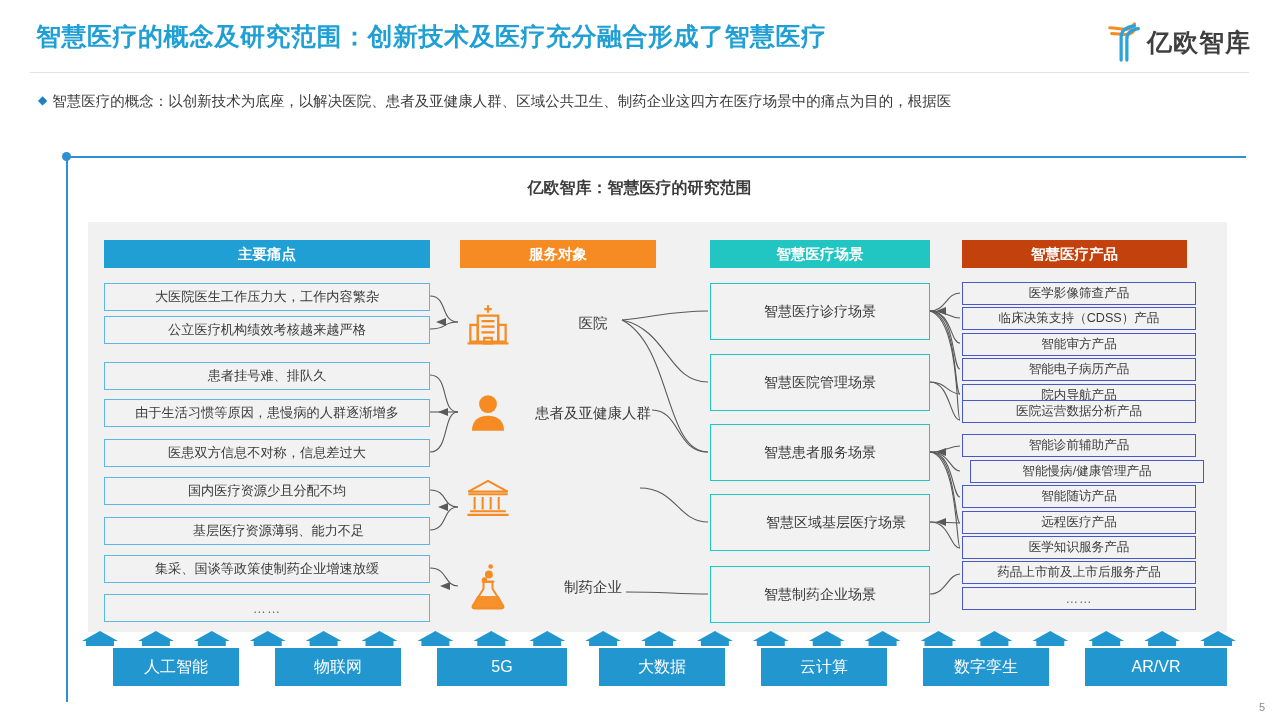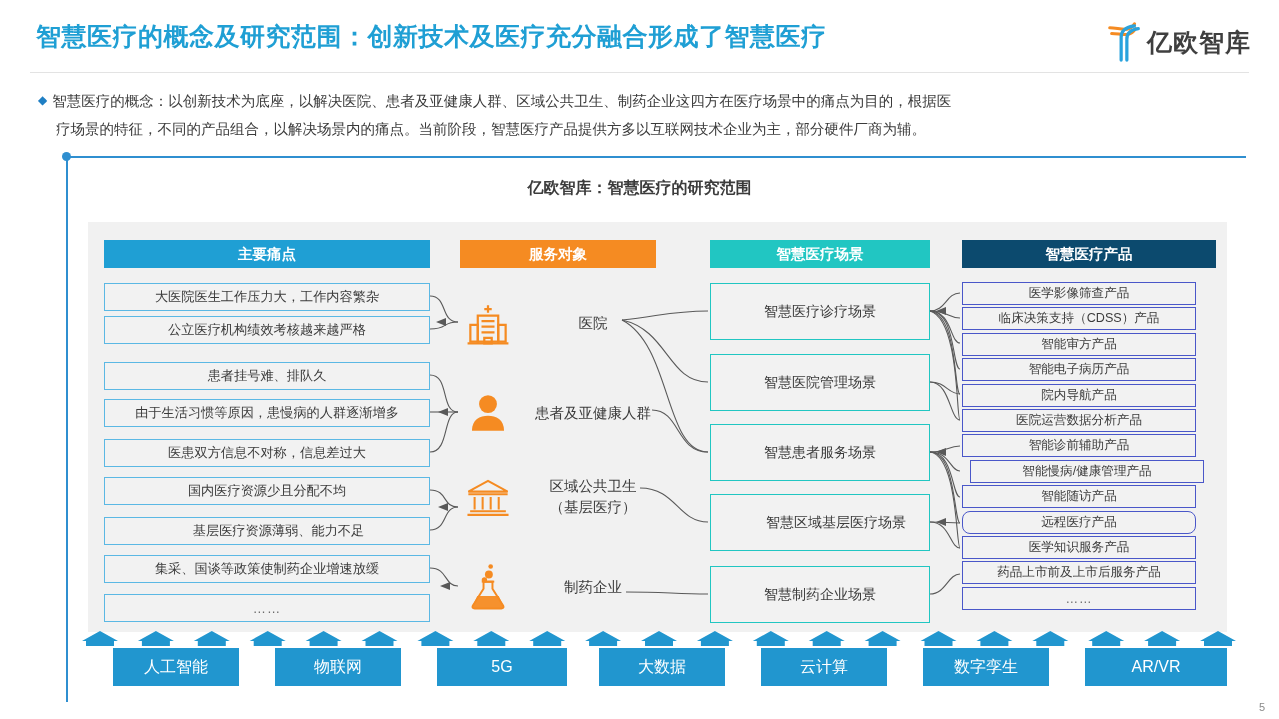--- a/index.html
+++ b/index.html
@@ -48,21 +48,21 @@
   }
 
   
   .colhead{
     position:absolute;height:28px;line-height:28px;text-align:center;
     color:#ffffff;font-size:14.5px;font-weight:bold;
   }
   #head-pain   {left:104px;top:240px;width:326px;background:#1f9fd4;}
   #head-obj    {left:460px;top:240px;width:196px;background:#f58b22;}
   #head-scene  {left:710px;top:240px;width:220px;background:#21c6c2;}
-  #head-prod   {left:962px;top:240px;width:254px;background:#0c4a6e;}
+  #head-prod   {left:962px;top:240px;width:225px;background:#c2410c;}
 
   
   .box{
     position:absolute;background:#f2f2f2;text-align:center;
     font-size:13.2px;color:#3b3b3b;display:flex;align-items:center;justify-content:center;
     box-sizing:border-box;
   }
   .box-pain{left:104px;width:326px;height:28px;border:1.4px solid #5bb8e4;}
   .box-scene{left:710px;width:220px;height:57px;border:1.4px solid #21c6c2;font-size:14px;}
   .box-prod{left:962px;width:234px;height:23px;border:1.4px solid #4a57c9;font-size:12.6px;}
@@ -98,21 +98,20 @@
       <path d="M16 40 L16 16 C16 8, 22 5, 30 4" stroke="#2aa3dd" stroke-width="3.4" fill="none" stroke-linecap="round"></path>
       <path d="M22 40 L22 18 C22 11, 27 8, 34 7" stroke="#2aa3dd" stroke-width="3.4" fill="none" stroke-linecap="round"></path>
     </svg>
     <span class="logo-text">亿欧智库</span>
   </div>
 
   <div class="title-rule"></div>
 
   <div class="lead">
     <p><span class="bullet">◆</span><span>智慧医疗的概念：以创新技术为底座，以解决医院、患者及亚健康人群、区域公共卫生、制药企业这四方在医疗场景中的痛点为目的，根据医</span></p>
-    <p class="l2">疗场景的特征，不同的产品组合，以解决场景内的痛点。当前阶段，智慧医疗产品提供方多以互联网技术企业为主，部分硬件厂商为辅。</p>
   </div>
 
   <div class="frame-dot"></div>
   <div class="frame-h"></div>
   <div class="frame-v"></div>
 
   <div class="chart-title">亿欧智库：智慧医疗的研究范围</div>
 
   <div class="panel"></div>
 
@@ -217,24 +216,20 @@
         <span class="obj-icon">
           <svg viewBox="0 0 56 56" width="50" height="50">
             <g fill="none" stroke="#f58b22" stroke-width="2.3">
               <path d="M6 22 L28 10 L50 22 Z"></path>
               <path d="M6 25 h44"></path>
               <path d="M13 28 v14 M22 28 v14 M31 28 v14 M40 28 v14"></path>
               <path d="M8 44 h40 M5 48 h46"></path>
             </g>
           </svg>
         </span>
-        <span class="obj-label">
-          <div>区域公共卫生</div>
-          <div>（基层医疗）</div>
-        </span>
       </div>
       <div class="obj" style="top: 552px;">
         <span class="obj-icon">
           <svg viewBox="0 0 56 56" width="50" height="52">
             <g stroke="#f58b22" stroke-width="2.2" fill="none">
               <path d="M23 22 L23 30 L11 49 C10 51, 11 52, 13 52 L43 52 C45 52, 46 51, 45 49 L33 30 L33 22 Z"></path>
               <path d="M21 22 h14"></path>
             </g>
             <path d="M16 38 L40 38 L45 49 C46 51, 45 52, 43 52 L13 52 C11 52, 10 51, 11 49 Z" fill="#f58b22" opacity=".95"></path>
             <circle cx="29" cy="14" r="4.4" fill="#f58b22"></circle>
@@ -247,25 +242,25 @@
       <div class="box box-scene" style="top: 283px;">智慧医疗诊疗场景</div>
       <div class="box box-scene" style="top: 354px;">智慧医院管理场景</div>
       <div class="box box-scene" style="top: 424px;">智慧患者服务场景</div>
       <div class="box box-scene" style="top: 494px; padding-left: 32px;">智慧区域基层医疗场景</div>
       <div class="box box-scene" style="top: 566px;">智慧制药企业场景</div>
       <div class="box box-prod" style="top: 282px;">医学影像筛查产品</div>
       <div class="box box-prod" style="top: 307px;">临床决策支持（CDSS）产品</div>
       <div class="box box-prod" style="top: 333px;">智能审方产品</div>
       <div class="box box-prod" style="top: 358px;">智能电子病历产品</div>
       <div class="box box-prod" style="top: 384px;">院内导航产品</div>
-      <div class="box box-prod" style="top: 409px;">医院运营数据分析产品</div>
+      <div class="box box-prod" style="top: 400px;">医院运营数据分析产品</div>
       <div class="box box-prod" style="top: 434px;">智能诊前辅助产品</div>
       <div class="box box-prod" style="top: 460px; margin-left: 8px;">智能慢病/健康管理产品</div>
       <div class="box box-prod" style="top: 485px;">智能随访产品</div>
-      <div class="box box-prod" style="top: 511px; border-radius: 8px;">远程医疗产品</div>
+      <div class="box box-prod" style="top: 511px;">远程医疗产品</div>
       <div class="box box-prod" style="top: 536px;">医学知识服务产品</div>
       <div class="box box-prod" style="top: 561px;">药品上市前及上市后服务产品</div>
       <div class="box box-prod dots" style="top: 587px;">……</div>
     </div>
 
   <svg class="wires">
     <g id="arrowrow" fill="#2196cf">
         <path d="M86 646 L86 641 L82 641 L100 631 L118 641 L114 641 L114 646 Z"></path>
         <path d="M141.9 646 L141.9 641 L137.9 641 L155.9 631 L173.9 641 L169.9 641 L169.9 646 Z"></path>
         <path d="M197.8 646 L197.8 641 L193.8 641 L211.8 631 L229.8 641 L225.8 641 L225.8 646 Z"></path>

